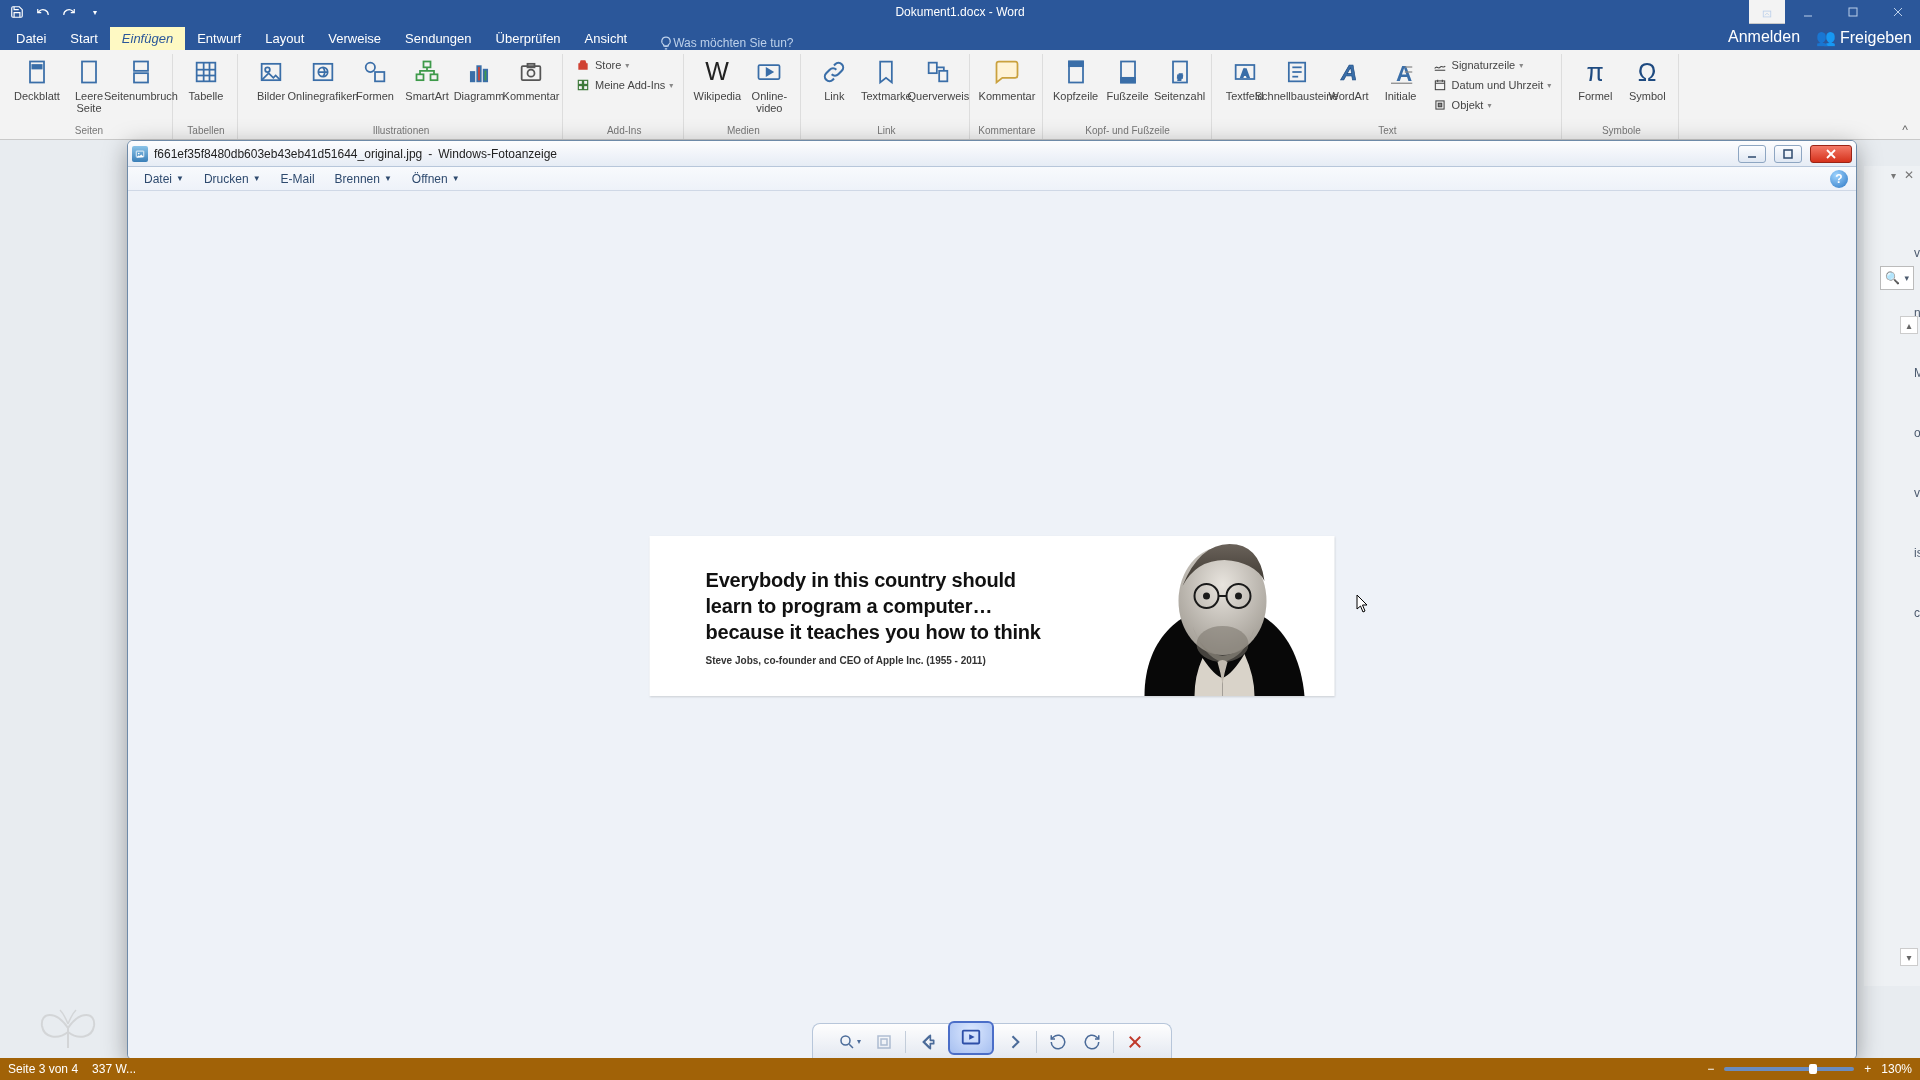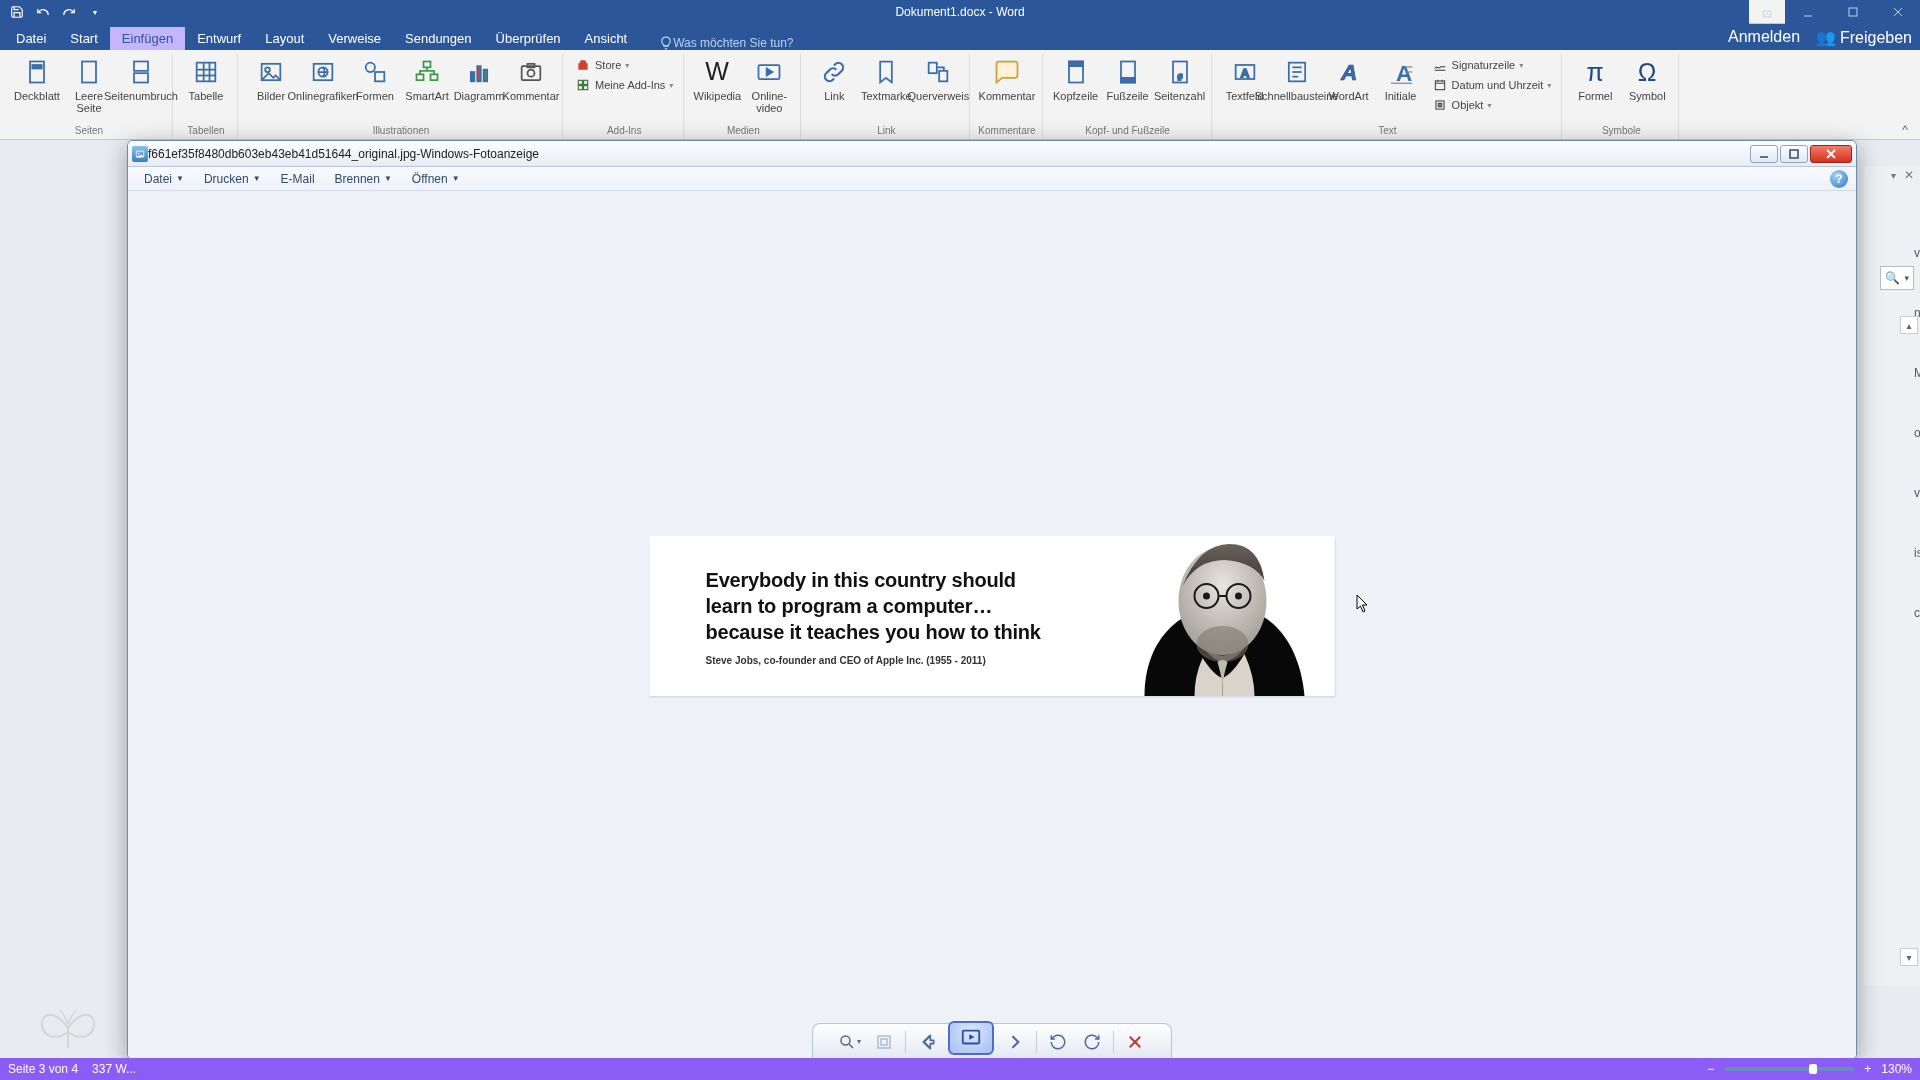--- a/index.html
+++ b/index.html
@@ -11,21 +11,21 @@
 .word-qa .qa-btn { width: 22px; height: 18px; display: flex; align-items: center; justify-content: center; color: #fff; font-size: 12px; }
 .word-title-center { position: absolute; left: 50%; transform: translateX(-50%); font-size: 12px; color: #fff; white-space: nowrap; }
 .word-winctrl { position: absolute; right: 0; top: 0; display: flex; }
 .word-winctrl .wbtn { width: 45px; height: 24px; display: flex; align-items: center; justify-content: center; color: #bcd0ea; font-size: 11px; }
 .word-winctrl .wbtn.ribbon { width: 36px; }
 
 
 .word-tabs { height: 26px; background: #2b579a; display: flex; align-items: flex-end; padding: 0 4px; position: relative; }
 .word-tab { color: #fff; font-size: 13px; padding: 4px 12px; cursor: default; }
 .word-tab.file { background: transparent; }
-.word-tab.active { background: #c4b5fd; color: #2b579a; border-radius: 0; }
+.word-tab.active { background: #fef9c3; color: #2b579a; border-radius: 0; font-style: italic; }
 .word-tellme { display: flex; align-items: center; color: #bcd0ea; font-size: 12px; gap: 0; margin-left: 20px; }
 .word-tellme .bulb { width: 14px; height: 14px; display: inline-block; }
 .word-right-actions { position: absolute; right: 8px; top: 0; height: 26px; display: flex; align-items: center; gap: 16px; color: #fff; font-size: 16px; }
 
 
 .ribbon { height: 90px; background: #f3f3f3; border-bottom: 1px solid #c9c9c9; padding: 4px 6px 0 6px; display: flex; gap: 2px; position: relative; overflow: hidden; }
 .rgroup { display: flex; flex-direction: column; align-items: center; border-right: 1px solid #ddd; padding: 0 6px 2px 6px; height: 100%; }
 .rgroup:last-child { border-right: none; }
 .rgroup .buttons { display: flex; gap: 2px; flex: 1; }
 .rgroup .glabel { font-size: 10px; color: #777; margin-top: auto; padding-bottom: 1px; }
@@ -39,21 +39,21 @@
 
 .photoviewer {
   position: absolute; left: 127px; top: 140px; width: 1730px; height: 920px;
   background: #eef2f8;
   border: 1px solid #6e8aa8;
   border-radius: 6px;
   box-shadow: 0 6px 24px rgba(0,0,0,.35);
   display: flex; flex-direction: column;
   overflow: hidden;
 }
-.pv-title { height: 26px; background: linear-gradient(#fdfdfe,#e6ecf5); border-bottom: 1px solid #b7c6da; display: flex; align-items: center; padding: 0 4px; font-size: 12px; color: #222; }
+.pv-title { height: 26px; background: linear-gradient(#fdfdfe,#e6ecf5); border-bottom: 1px solid #b7c6da; display: flex; align-items: center; gap: 6px; padding: 0 4px; font-size: 12px; color: #222; }
 .pv-title .pv-icon { width: 16px; height: 16px; background: linear-gradient(#8ac3e8,#3a7fb8); border-radius: 2px; display: flex; align-items: center; justify-content: center; color: #fff; font-size: 9px; }
 .pv-title .spacer { flex: 1; }
 .pv-winbtn { width: 28px; height: 18px; border: 1px solid #8ea6c2; border-radius: 3px; background: linear-gradient(#fcfdff,#e0e8f3); display: flex; align-items: center; justify-content: center; font-size: 9px; color: #2e4a6e; margin-left: 2px; }
 .pv-winbtn.close { background: linear-gradient(#f47a68,#d5321c); border-color: #9a2416; color: #fff; width: 42px; }
 
 .pv-menus { height: 24px; background: linear-gradient(#f8fafd,#eef2f9); border-bottom: 1px solid #cfd8e6; display: flex; align-items: center; padding: 0 8px; gap: 4px; font-size: 12px; color: #2e4a6e; position: relative; }
 .pv-menu { padding: 2px 8px; display: flex; align-items: center; gap: 4px; }
 .pv-menu .tri { font-size: 8px; color: #2e4a6e; }
 .pv-help { position: absolute; right: 8px; top: 3px; width: 18px; height: 18px; border-radius: 50%; background: radial-gradient(circle at 35% 30%, #9fd4ff, #2b76c3); display: flex; align-items: center; justify-content: center; color: #fff; font-size: 12px; font-weight: bold; }
 
@@ -79,21 +79,21 @@
 .rp-cross { position: absolute; right: 6px; top: 2px; color: #777; font-size: 12px; }
 .rp-arrowdown { position: absolute; right: 24px; top: 4px; color: #777; font-size: 10px; }
 .rp-items { position: absolute; left: 6px; top: 80px; display: flex; flex-direction: column; gap: 46px; font-size: 12px; color: #4b5a6e; margin-left: 44px; }
 .rp-scroll-up { position: absolute; right: 2px; top: 150px; background:#fff; width: 18px; height: 18px; border:1px solid #ccc; display:flex; align-items:center; justify-content:center; font-size:10px; color:#666;}
 .rp-scroll-dn { position: absolute; right: 2px; bottom: 20px; background:#fff; width: 18px; height: 18px; border:1px solid #ccc; display:flex; align-items:center; justify-content:center; font-size:10px; color:#666;}
 
 
 .butterfly { position: absolute; left: 36px; bottom: 22px; width: 64px; height: 64px; opacity: .45; }
 
 
-.statusbar { position: absolute; left:0; bottom:0; width: 100%; height: 22px; background: #8b5cf6; color: #fff; font-size: 12px; display: flex; align-items: center; padding: 0 8px; gap: 14px;}
+.statusbar { position: absolute; left:0; bottom:0; width: 100%; height: 22px; background: #a16207; color: #fff; font-size: 12px; display: flex; align-items: center; padding: 0 8px; gap: 14px;}
 .statusbar .right { position:absolute; right: 8px; display:flex; align-items:center; gap:10px;}
 .statusbar .slider { width: 130px; height: 4px; background: #6a8cc0; position: relative; border-radius: 2px; }
 .statusbar .slider .thumb { position:absolute; left: 65%; top:-3px; width:8px; height:10px; background:#fff; border-radius:2px;}
 
 svg { display: block; }
 </style>
 </head>
 <body>
 
 <div class="word-titlebar">

